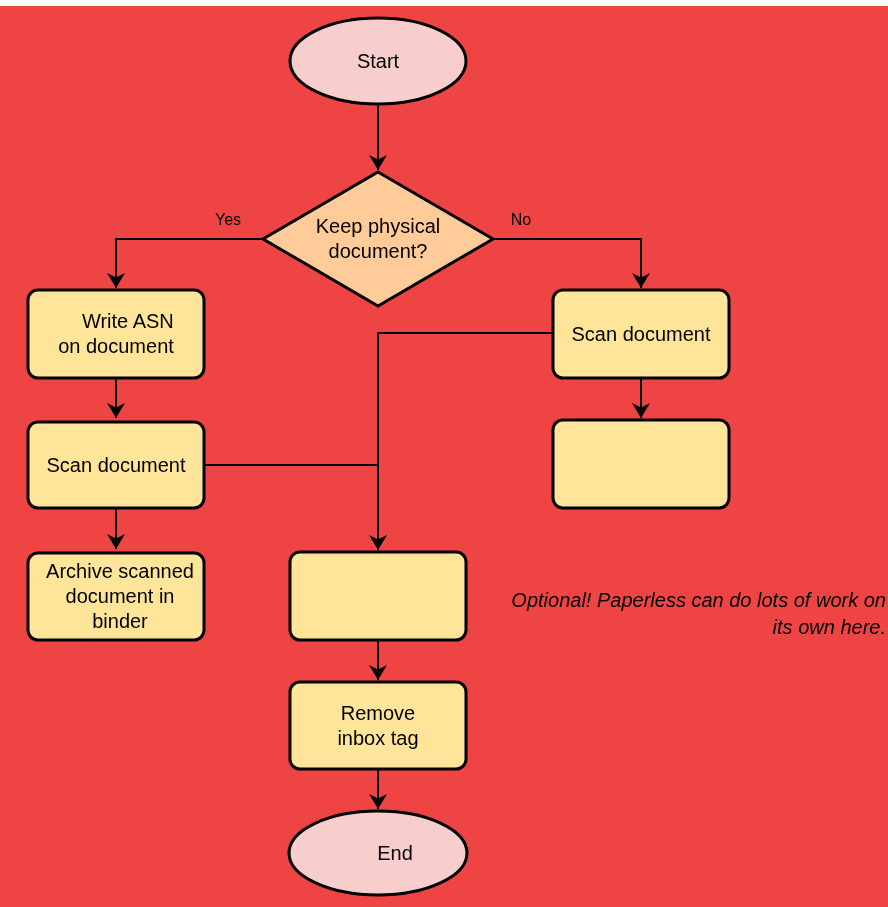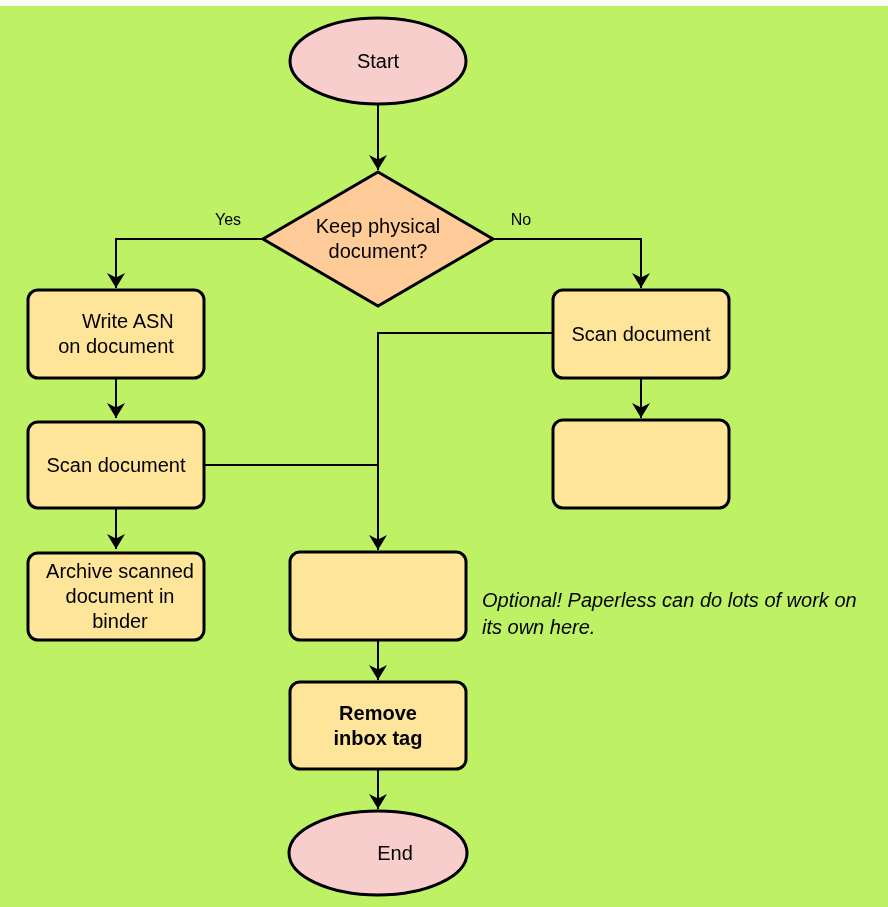--- a/index.html
+++ b/index.html
@@ -1,20 +1,20 @@
 <!DOCTYPE html>
 <html><head>
 <meta charset="utf-8">
 <style>
   html, body { margin: 0; padding: 0; background: #ffffff; }
   .canvas {
     position: relative;
     width: 888px;
     height: 907px;
-    background: #bef264;
+    background: #ef4444;
     overflow: hidden;
     font-family: "Liberation Sans", sans-serif;
   }
   .canvas svg { position: absolute; left: 0; top: 0; }
   .shape { stroke: #000000; stroke-width: 3; }
   .edge  { stroke: #000000; stroke-width: 2; fill: none; }
   .label {
     position: absolute;
     display: flex;
     align-items: center;
@@ -33,21 +33,21 @@
     font-size: 16px;
     color: #000000;
   }
   .annotation {
     position: absolute;
     font-style: italic;
     font-size: 20px;
     line-height: 27px;
     white-space: pre-line;
     color: #000000;
-    text-align: left;
+    text-align: right;
   }
   .bottom-divider {
     position: absolute;
     left: 0; top: 900; width: 888px; height: 1px;
     background: #e9e9e4;
   }
   .bottom-strip {
     position: absolute;
     left: 0; top: 901; width: 888px; height: 6px;
     background: #fbfbf7;
@@ -91,21 +91,21 @@
   <div class="label" style="left:290px; top:18px; width:176px; height:86px;">Start</div>
   <div class="label" style="left:268px; top:172px; width:220px; height:134px;">Keep physical
 document?</div>
   <div class="label" style="left:28px; top:290px; width:176px; height:88px;text-align:right;">Write ASN
 on document</div>
   <div class="label" style="left:28px; top:422px; width:176px; height:86px;">Scan document</div>
   <div class="label" style="left:32px; top:553px; width:176px; height:87px;">Archive scanned
 document in
 binder</div>
   <div class="label" style="left:553px; top:290px; width:176px; height:88px;">Scan document</div>
-  <div class="label" style="left:290px; top:682px; width:176px; height:87px;font-weight:bold;">Remove
+  <div class="label" style="left:290px; top:682px; width:176px; height:87px;">Remove
 inbox tag</div>
   <div class="label" style="left:306px; top:812px; width:178px; height:83px;text-align:center;">End</div>
 
   <div class="edge-label" style="left:200px; top:208px; width:56px; height:24px;">Yes</div>
   <div class="edge-label" style="left:493px; top:208px; width:56px; height:24px;">No</div>
 
   <div class="annotation" style="left:482px; top:587px; width:404px;">Optional! Paperless can do lots of work on
 its own here.</div>
 
   <div class="bottom-divider"></div>

